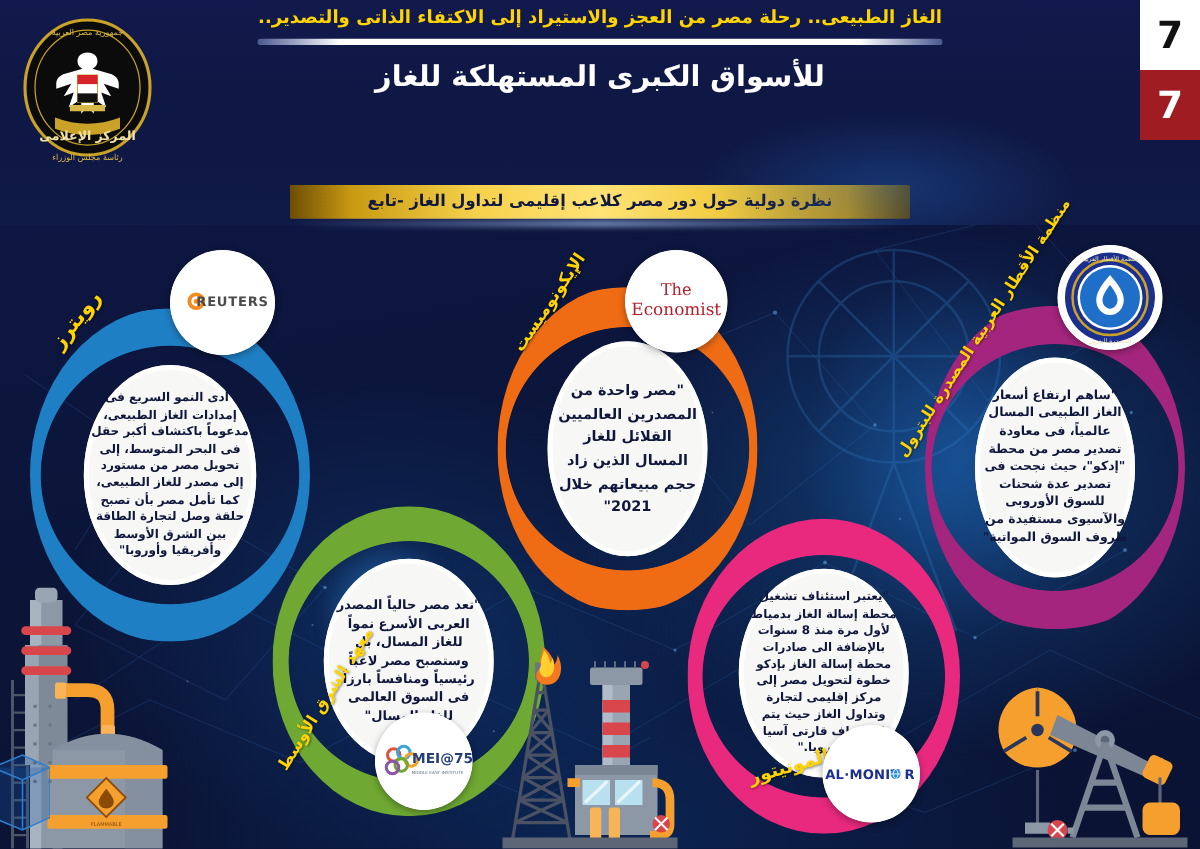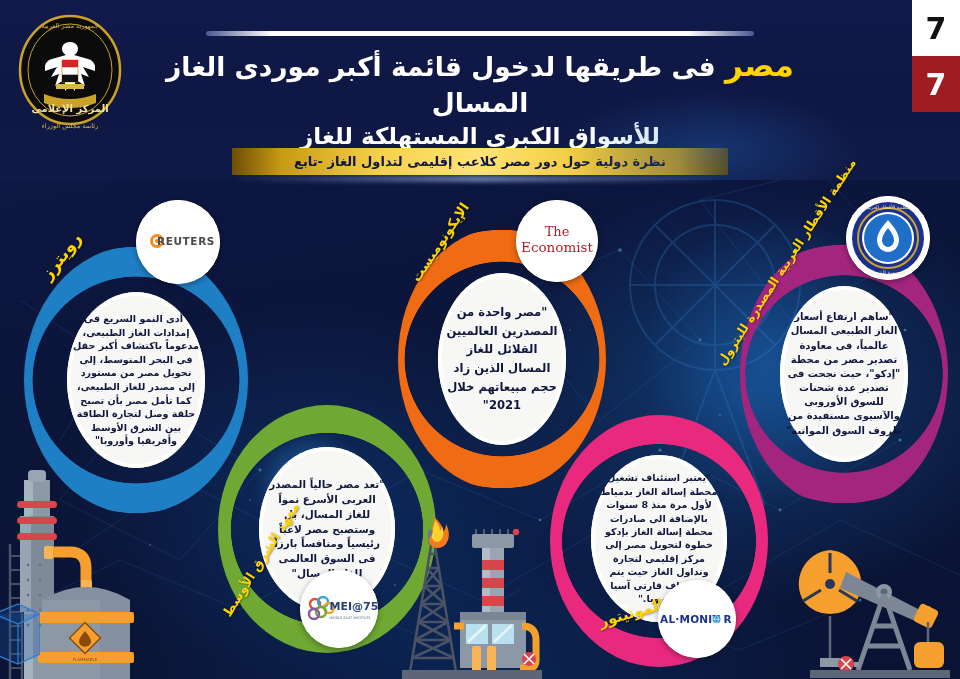--- a/index.html
+++ b/index.html
@@ -147,21 +147,21 @@
 
   #ring-monitor{ left:550px; top:415px; width:218px; height:252px; }
   #ring-monitor .donut{ background:
       radial-gradient(circle at 50% 50%, rgba(0,0,0,0) 58%, #e8297e 58.4%, #e8297e 77%, rgba(0,0,0,0) 77.4%),
       radial-gradient(circle at 50% 50%, rgba(0,0,0,0) 81%, #b31863 81.4%, #b31863 93%, rgba(0,0,0,0) 93.4%);
   }
   #ring-monitor .inner{ left:19%; top:16%; right:19%; bottom:18%; }
 
   
   #bub-reuters{ left:136px; top:200px; width:84px; height:84px; }
-  #bub-economist{ left:516px; top:200px; width:82px; height:82px; }
+  #bub-economist{ left:500px; top:200px; width:82px; height:82px; }
   #bub-oapec{ left:846px; top:196px; width:84px; height:84px; }
   #bub-mei{ left:300px; top:570px; width:78px; height:78px; }
   #bub-monitor{ left:658px; top:580px; width:78px; height:78px; }
 
   
   #lab-reuters{ left:34px; top:246px; transform:rotate(-52deg); font-size:17px; }
   #lab-economist{ left:394px; top:234px; transform:rotate(-56deg); font-size:13.5px; }
   #lab-oapec{ left:706px; top:232px; transform:rotate(-57deg); font-size:12.5px; text-align:center; width:190px;}
   #lab-mei{ left:195px; top:552px; transform:rotate(-58deg); font-size:13px; }
   #lab-monitor{ left:598px; top:604px; transform:rotate(-16deg); font-size:15px; }
@@ -251,26 +251,24 @@
     <rect x="54" y="52" width="16" height="22" fill="#ffffff" stroke="#c9a227" stroke-width="0.8"></rect>
     <rect x="54" y="52" width="16" height="7.3" fill="#d62229"></rect>
     <rect x="54" y="66.7" width="16" height="7.3" fill="#111111"></rect>
     <rect x="48" y="76" width="28" height="5" fill="#d9b84a"></rect>
     <path d="M36 86 q26 10 52 0 l0 9 q-26 10 -52 0 z" fill="#c9a227"></path>
     <text x="62" y="104" text-anchor="middle" fill="#f2e2a8" font-size="10" font-weight="bold" font-family="DejaVu Sans, sans-serif">المركز الإعلامى</text>
     <text x="62" y="20" text-anchor="middle" fill="#d9b84a" font-size="6.5" font-family="DejaVu Sans, sans-serif">جمهورية مصر العربية</text>
     <text x="62" y="120" text-anchor="middle" fill="#d9b84a" font-size="6.5" font-family="DejaVu Sans, sans-serif">رئاسة مجلس الوزراء</text>
   </svg>
 
+  <div class="kicker">الغاز الطبيعى.. رحلة مصر من العجز والاستيراد إلى الاكتفاء الذاتى والتصدير..</div>
   <div class="kicker-rule"></div>
 
   <div class="title-wrap">
-    <div class="title-l1">
-      <span class="hi">مصر</span><span> فى طريقها لدخول قائمة أكبر موردى الغاز المسال</span>
-    </div>
     <div class="title-l2">للأسواق الكبرى المستهلكة للغاز</div>
   </div>
 
   <div class="subbar">
     <span>نظرة دولية حول دور مصر كلاعب إقليمى لتداول الغاز -تابع</span>
   </div>
 
   <div class="badge-col">
     <div class="badge badge-top">7</div>
     <div class="badge badge-bot">7</div>

